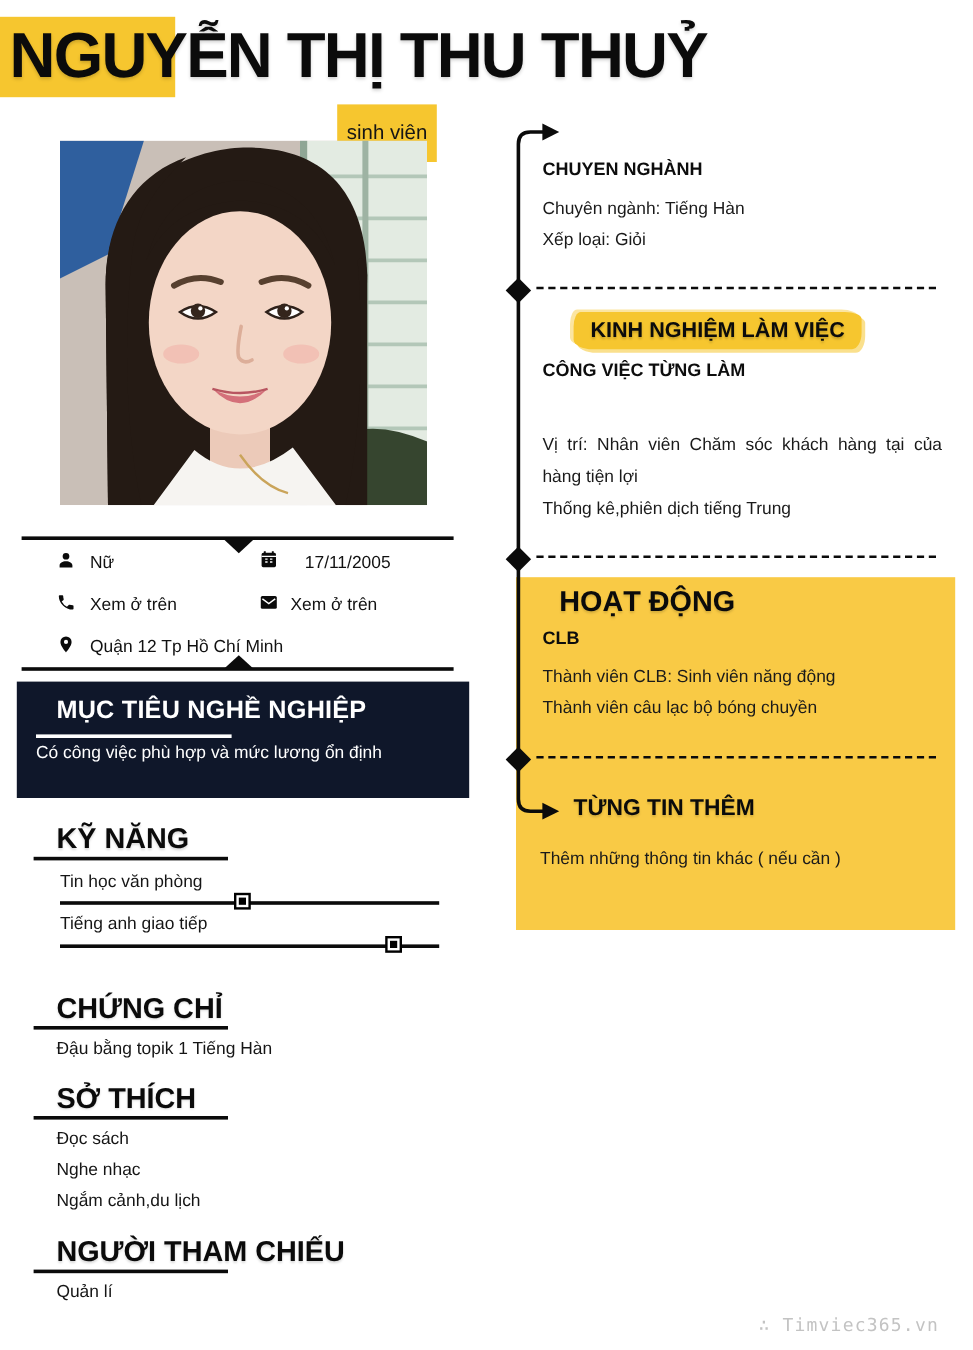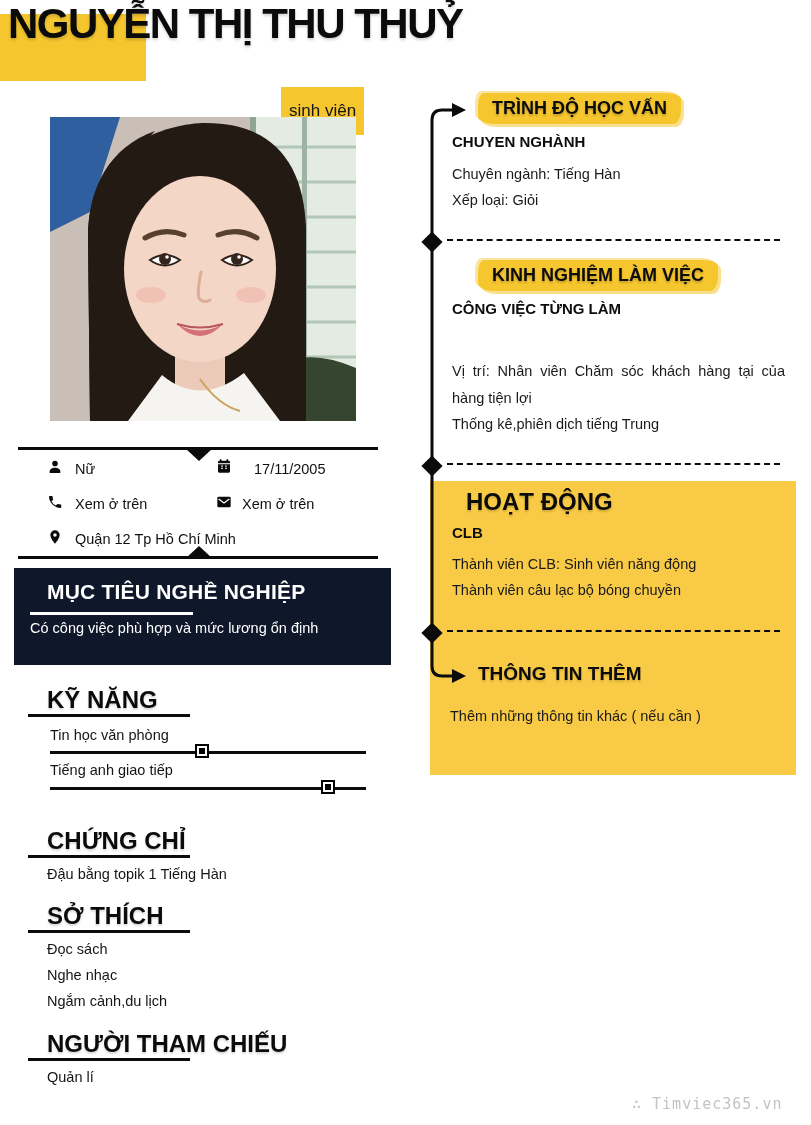--- a/index.html
+++ b/index.html
@@ -2,21 +2,21 @@
 <html><head>
 <meta charset="utf-8">
 <style>
   html,body{margin:0;padding:0;background:#fff;}
   #page{position:relative;width:811px;height:1125px;background:#ffffff;
         font-family:"Liberation Sans",sans-serif;color:#1c1c1c;overflow:hidden;}
   .abs{position:absolute;}
 
   
   .name-hl{left:0;top:14px;width:146px;height:67px;background:#F6C62F;}
-  .name{left:8px;top:0;margin:0;font-size:42px;line-height:48px;font-weight:800;
+  .name{left:8px;top:23px;margin:0;font-size:53px;line-height:48px;font-weight:800;
         letter-spacing:-1.5px;color:#0b0b0b;text-shadow:0 2px 3px rgba(0,0,0,.18);white-space:nowrap;}
   .role-tag{left:281px;top:87px;background:#F6C62F;font-size:17px;padding:14px 8px;color:#151515;}
 
   
   .photo{left:50px;top:117px;width:306px;height:304px;overflow:hidden;}
 
   
   .rule{left:18px;width:360px;height:0;border-top:3px solid #0b0b0b;}
   .tri{position:absolute;left:168px;width:0;height:0;}
   .tri-down{top:-1px;border-left:13px solid transparent;border-right:13px solid transparent;border-top:12px solid #0b0b0b;}
@@ -189,36 +189,35 @@
     <polygon points="32,8 46,15 32,22" fill="#0b0b0b"></polygon>
     <polygon points="32,574 46,581 32,588" fill="#0b0b0b"></polygon>
     <rect x="-7.5" y="-7.5" width="15" height="15" transform="translate(12 147) rotate(45)" fill="#0b0b0b"></rect>
     <rect x="-7.5" y="-7.5" width="15" height="15" transform="translate(12 371) rotate(45)" fill="#0b0b0b"></rect>
     <rect x="-7.5" y="-7.5" width="15" height="15" transform="translate(12 538) rotate(45)" fill="#0b0b0b"></rect>
   </svg>
   <div class="abs dash" style="top:239px"></div>
   <div class="abs dash" style="top:463px"></div>
   <div class="abs dash" style="top:630px"></div>
 
-  <div class="abs sec-hl" style="left:478px;top:93px">TRÌNH ĐỘ HỌC VẤN</div>
   <div class="abs rsub" style="left:452px;top:133px">CHUYEN NGHÀNH</div>
   <div class="abs rtxt" style="left:452px;top:166px">Chuyên ngành: Tiếng Hàn</div>
   <div class="abs rtxt" style="left:452px;top:192px">Xếp loại: Giỏi</div>
 
   <div class="abs sec-hl" style="left:478px;top:260px">KINH NGHIỆM LÀM VIỆC</div>
   <div class="abs rsub" style="left:452px;top:300px">CÔNG VIỆC TỪNG LÀM</div>
   <div class="abs rpara" style="left:452px;top:358px;width:333px">Vị trí: Nhân viên Chăm sóc khách hàng tại của hàng tiện lợi</div>
   <div class="abs rtxt" style="left:452px;top:416px">Thống kê,phiên dịch tiếng Trung</div>
 
   <div class="abs act-title" style="left:466px;top:488px">HOẠT ĐỘNG</div>
   <div class="abs rsub" style="left:452px;top:524px">CLB</div>
   <div class="abs rtxt" style="left:452px;top:556px">Thành viên CLB: Sinh viên năng động</div>
   <div class="abs rtxt" style="left:452px;top:582px">Thành viên câu lạc bộ bóng chuyền</div>
 
-  <div class="abs act-title" style="left:478px;top:663px;font-size:19px">THÔNG TIN THÊM</div>
+  <div class="abs act-title" style="left:478px;top:663px;font-size:19px">TỪNG TIN THÊM</div>
   <div class="abs rtxt" style="left:450px;top:708px">Thêm những thông tin khác ( nếu cần )</div>
 
   <div class="abs wm">
     <span>∴</span>
     <span>Timviec365.vn</span>
   </div>
 
 </div>
 
 </body></html>

